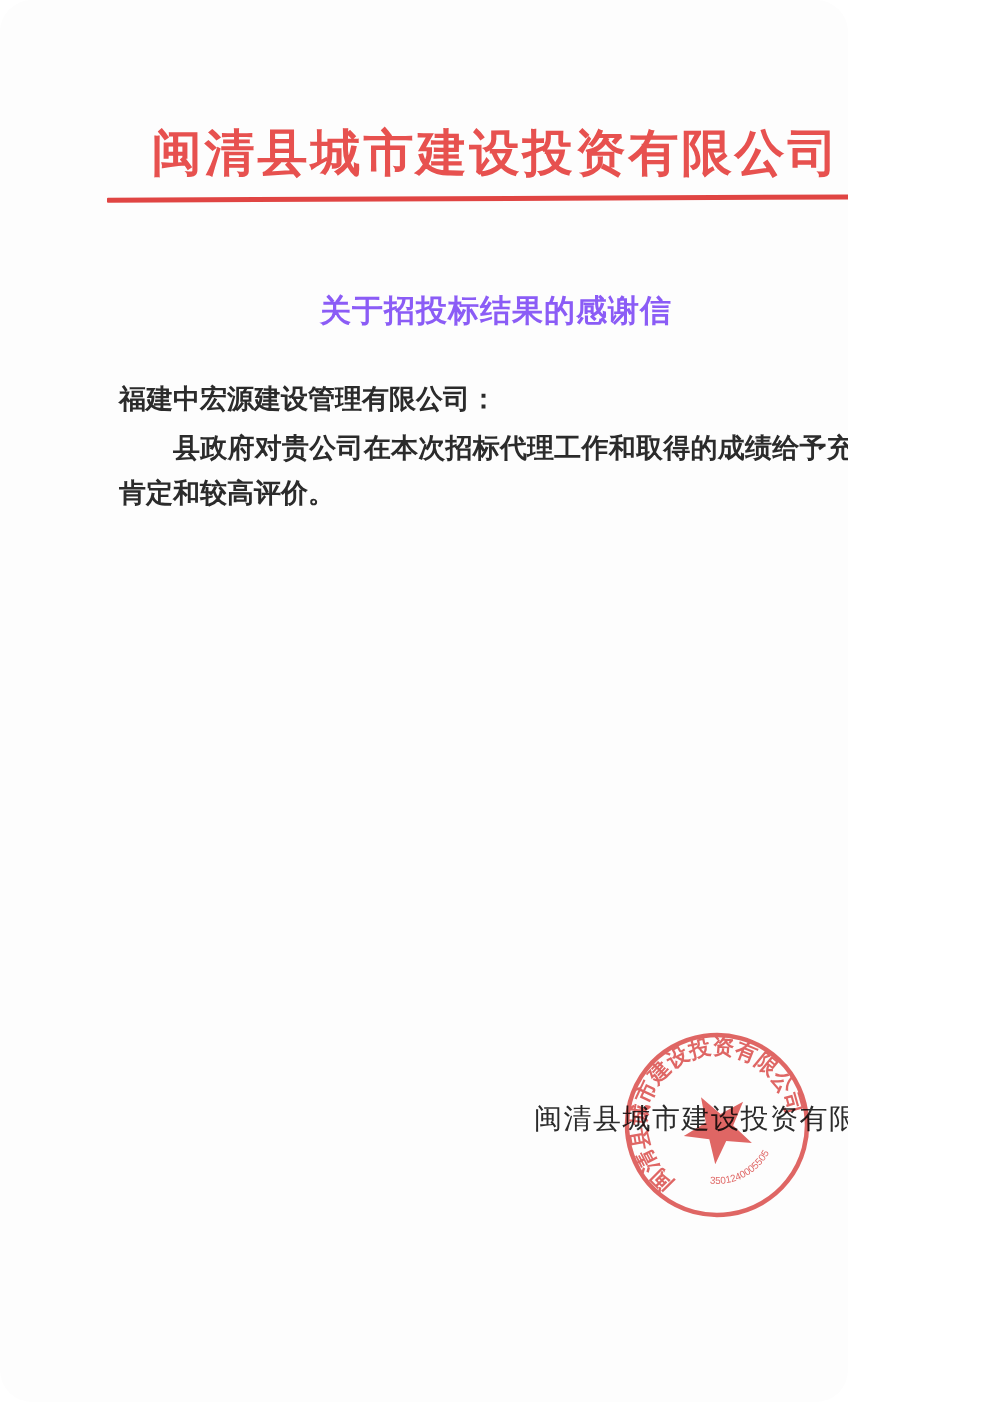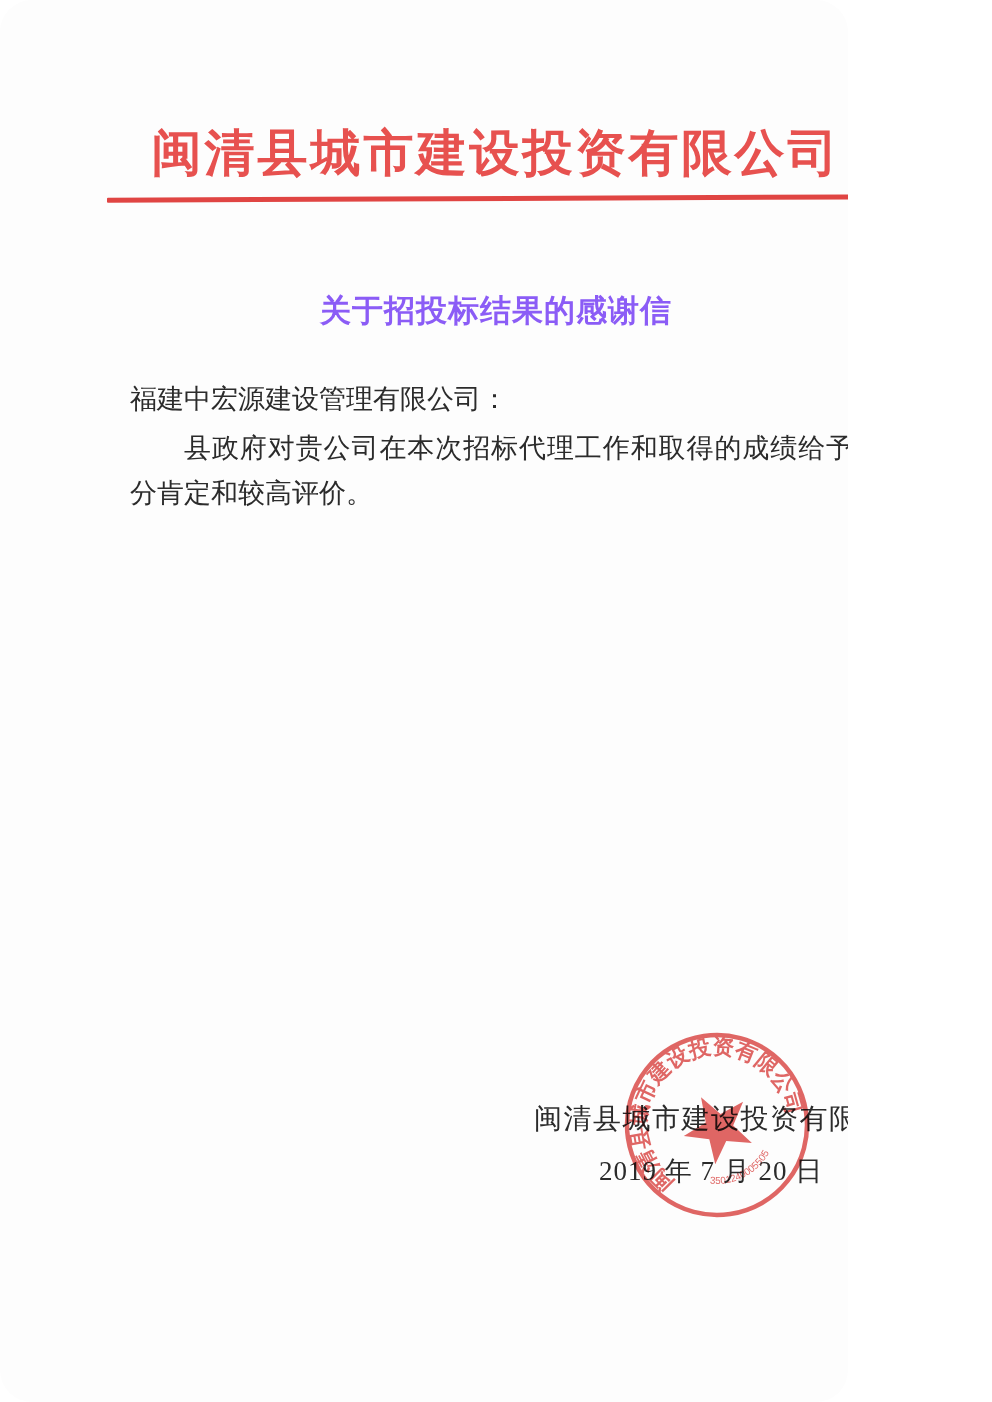--- a/index.html
+++ b/index.html
@@ -37,21 +37,21 @@
     color:#8b5cf6;
     font-size:31px;font-weight:700;letter-spacing:1px;
     font-family:"Liberation Sans","DejaVu Sans",sans-serif;
   }
   .body{
     position:absolute;top:377px;left:119px;width:762px;
     color:var(--ink);
     font-size:27px;line-height:45.5px;
     text-align:justify;
   }
-  .body p{margin:0 0 3px 11px;}
+  .body p{margin:0 0 3px 0;font-weight:bold;}
   .body p.indent{text-indent:2em;}
   .sig-company{
     position:absolute;top:1100px;left:534px;
     color:var(--ink);
     font-size:28px;letter-spacing:1.5px;
     white-space:nowrap;
   }
   .sig-date{
     position:absolute;top:1153px;left:599px;
     color:var(--ink);
@@ -80,21 +80,20 @@
 
   <h1 class="title">关于招投标结果的感谢信</h1>
 
   <div class="body">
     <p class="salutation">福建中宏源建设管理有限公司：</p>
     <p class="indent">县政府对贵公司在本次招标代理工作和取得的成绩给予充分肯定和较高评价。</p>
   </div>
 
   <div class="sig-company">闽清县城市建设投资有限公司</div>
 
-  <div class="sig-date">2019 年 7 月 20 日</div>
 
   <svg class="stamp" viewBox="0 0 200 200" xmlns="http://www.w3.org/2000/svg">
     <defs>
       <path id="arcTop" d="M 35.65,130 A 71,71 0 1 1 164.35,130" fill="none"></path>
       <path id="arcBottom" d="M 64.5,147.1 A 59,59 0 0 0 135.5,147.1" fill="none"></path>
     </defs>
     <g transform="rotate(-30 100 100)" fill="#dd5250" stroke="none">
       <circle cx="100" cy="100" r="90" fill="none" stroke="#dd5250" stroke-width="4.5"></circle>
       <text font-size="21.5" font-family="Liberation Serif, DejaVu Serif, serif" font-weight="700">
         <textPath href="#arcTop" startOffset="2" textLength="280" lengthAdjust="spacingAndGlyphs">闽清县城市建设投资有限公司</textPath>

